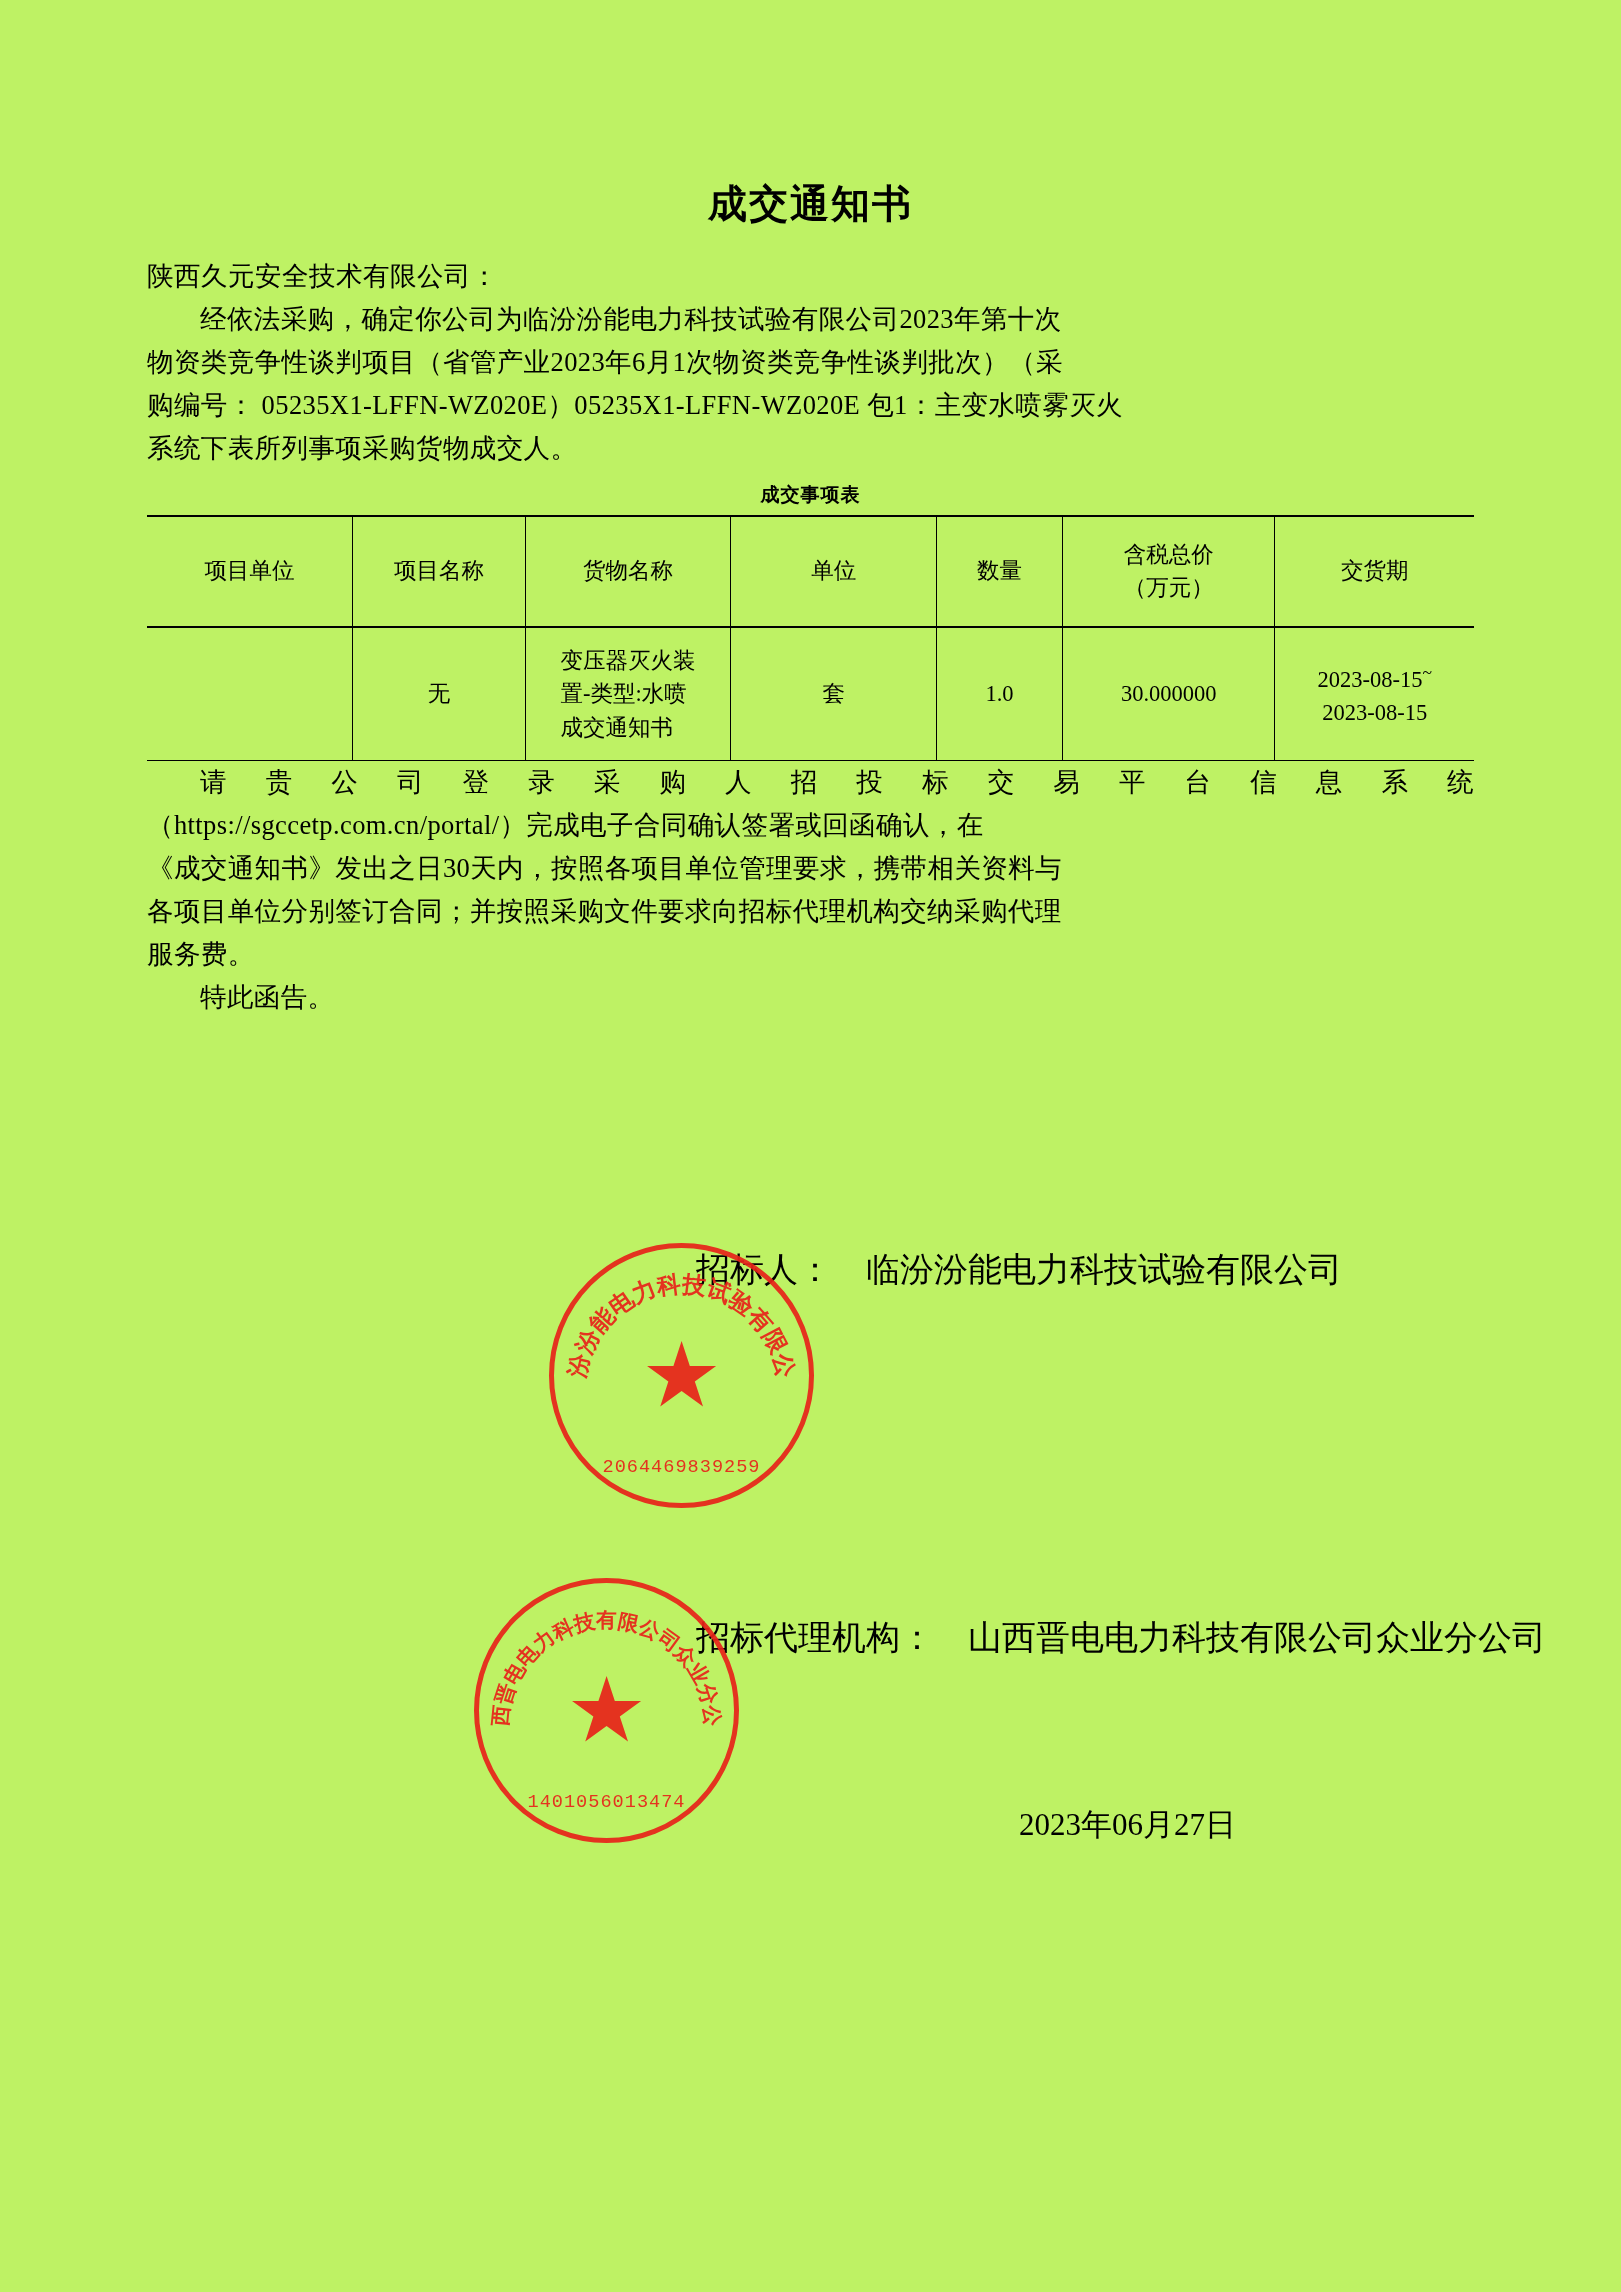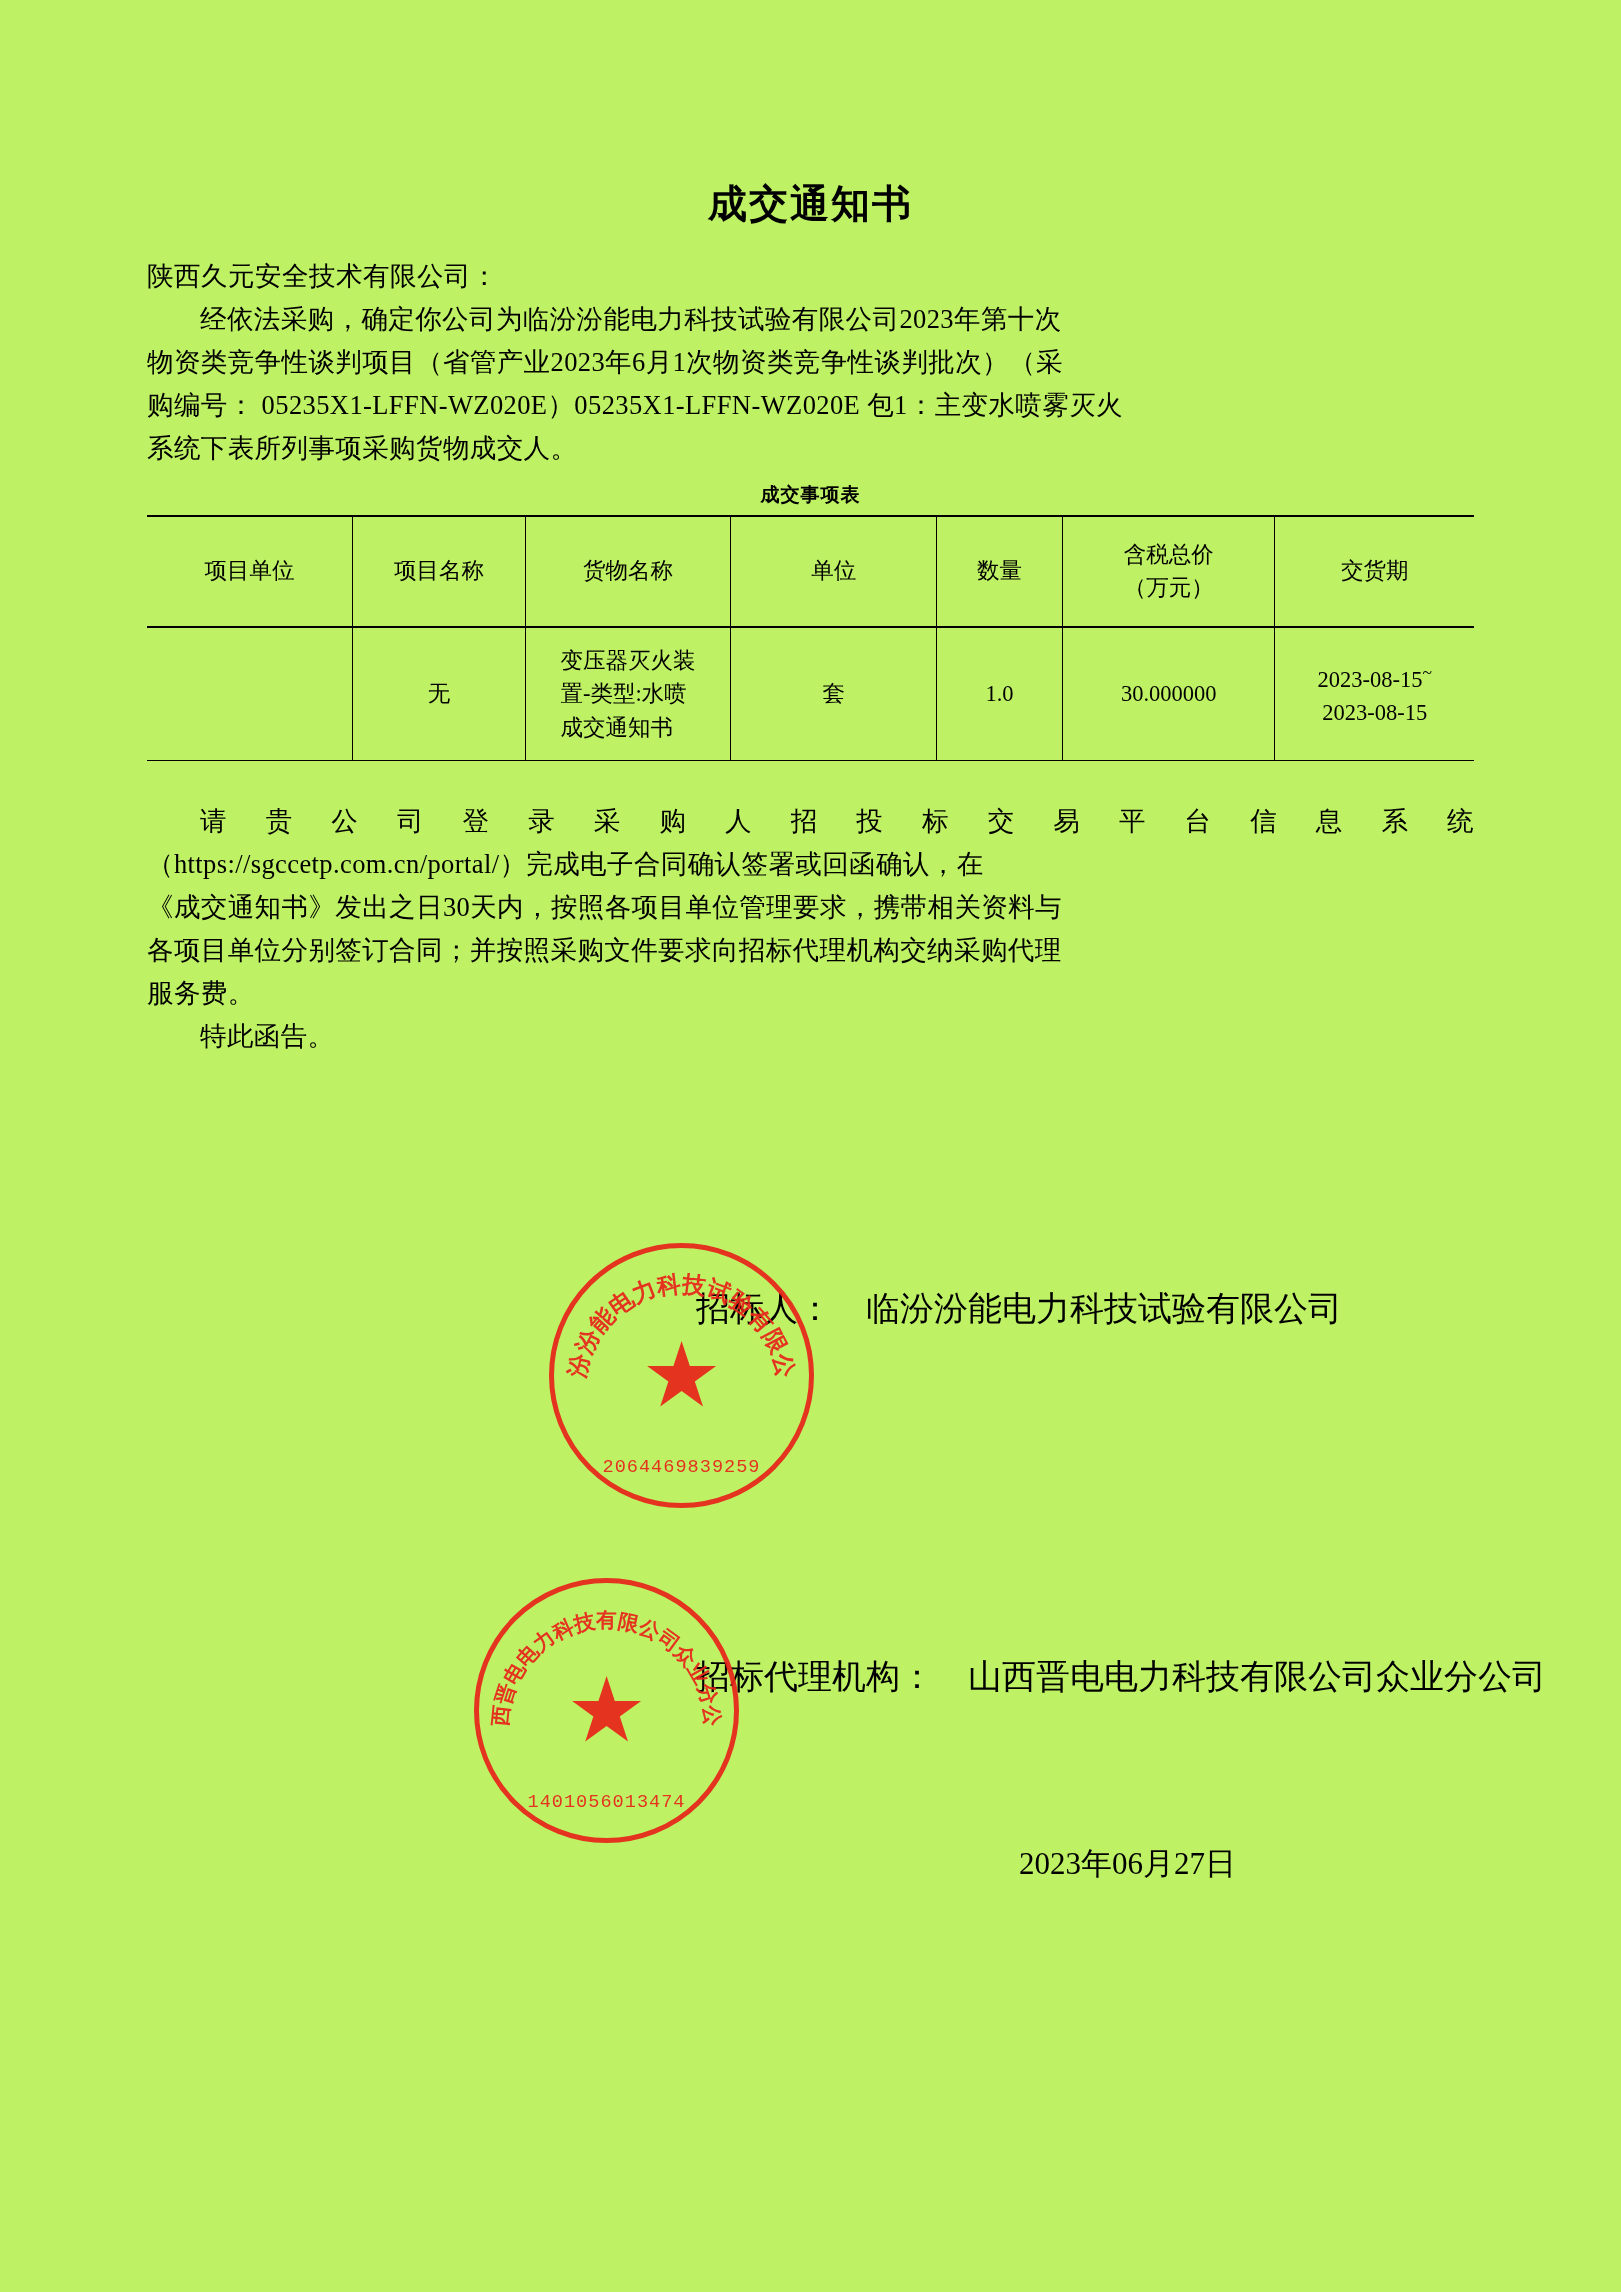--- a/index.html
+++ b/index.html
@@ -111,21 +111,20 @@
   col.c-unitorg { width: 15.5%; }
   col.c-projname{ width: 13%; }
   col.c-goods   { width: 15.5%; }
   col.c-unit    { width: 15.5%; }
   col.c-qty     { width: 9.5%; }
   col.c-price   { width: 16%; }
   col.c-deliv   { width: 15%; }
 
   
   .lower {
-    margin-top: 39px;
   }
   .para-spaced {
     text-align: justify;
     text-align-last: justify;
   }
 
   
   .sig-block { position: relative; margin-top: 225px; }
   .sig-line {
     position: relative;

